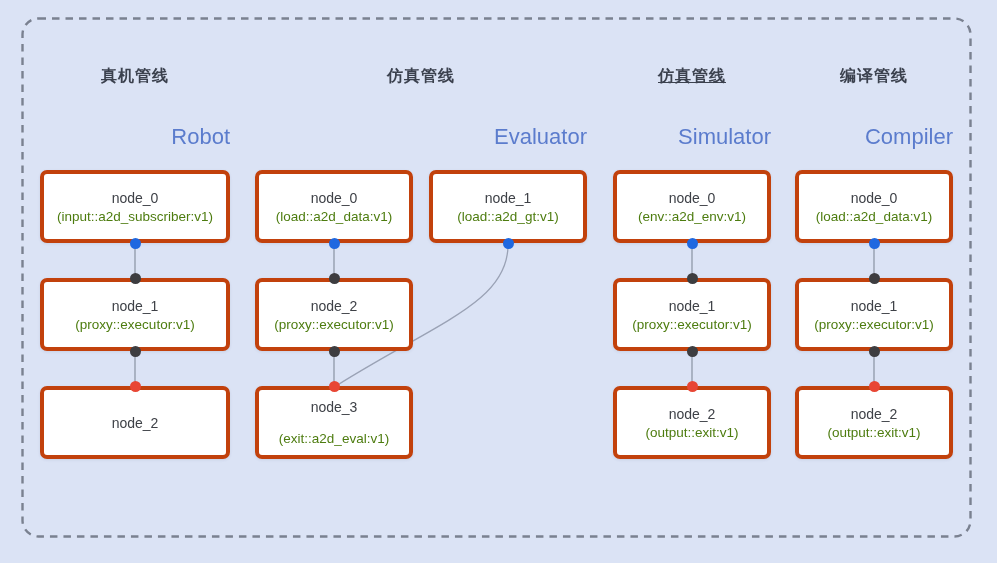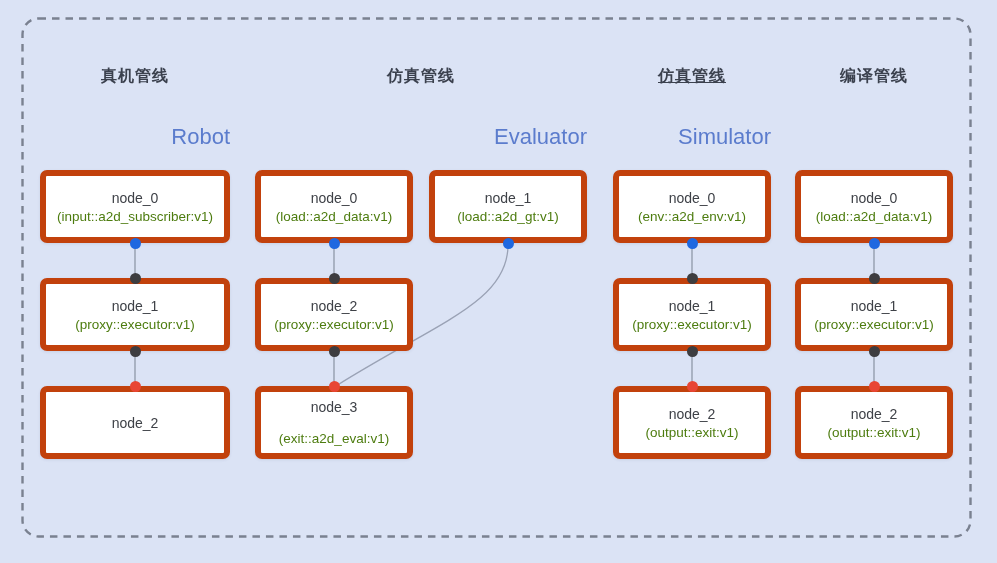--- a/index.html
+++ b/index.html
@@ -13,21 +13,21 @@
     position:absolute;top:63px;height:26px;line-height:26px;
     text-align:center;font-size:16px;font-weight:700;color:#3b414e;
     letter-spacing:1px;
   }
   .title-en{
     position:absolute;top:122px;height:30px;line-height:30px;
     text-align:right;font-size:22px;font-weight:400;color:#5b7ccd;
   }
   .node{
     position:absolute;height:73px;box-sizing:border-box;
-    background:#ffffff;border:6px solid #c2410c;border-radius:7px;
+    background:#ffffff;border:4px solid #c2410c;border-radius:7px;
     box-shadow:0 1px 3px rgba(40,60,110,0.10);
     display:flex;flex-direction:column;align-items:center;justify-content:center;
     gap:3px;
   }
   .node .nm{font-size:14px;color:#3e4147;}
   .node .pm{font-size:13.5px;color:#4d7c0f;}
   .dot{
     position:absolute;width:11px;height:11px;border-radius:50%;
   }
   .dot.blue{background:#1f68e0;}
@@ -57,20 +57,21 @@
   </svg>
 
   <div class="title-zh" style="left:40px;width:190px;">真机管线</div>
   <div class="title-zh" style="left:255px;width:332px;">仿真管线</div>
   <div class="title-zh" style="left:613px;width:158px;text-decoration:underline;">仿真管线</div>
   <div class="title-zh" style="left:795px;width:158px;">编译管线</div>
 
   <div class="title-en" style="left:40px;width:190px;">Robot</div>
   <div class="title-en" style="left:613px;width:158px;">Simulator</div>
   <div class="title-en" style="left:255px;width:332px;">Evaluator</div>
+  <div class="title-en" style="left:795px;width:158px;">Compiler</div>
 
   <div class="node" style="left:40px;top:170px;width:190px;">
     <span class="nm">node_0</span>
     <span class="pm">(input::a2d_subscriber:v1)</span>
   </div>
   <div class="node" style="left:40px;top:278px;width:190px;">
     <span class="nm">node_1</span>
     <span class="pm">(proxy::executor:v1)</span>
   </div>
   <div class="node" style="left:40px;top:386px;width:190px;">

